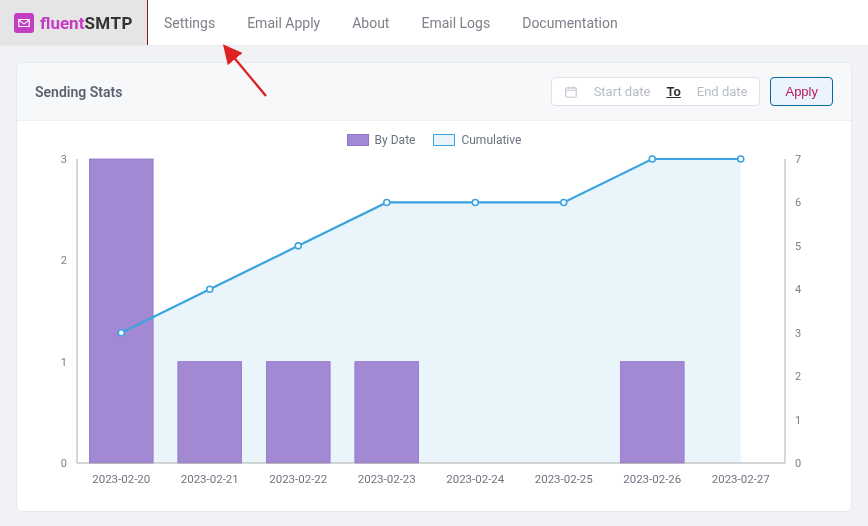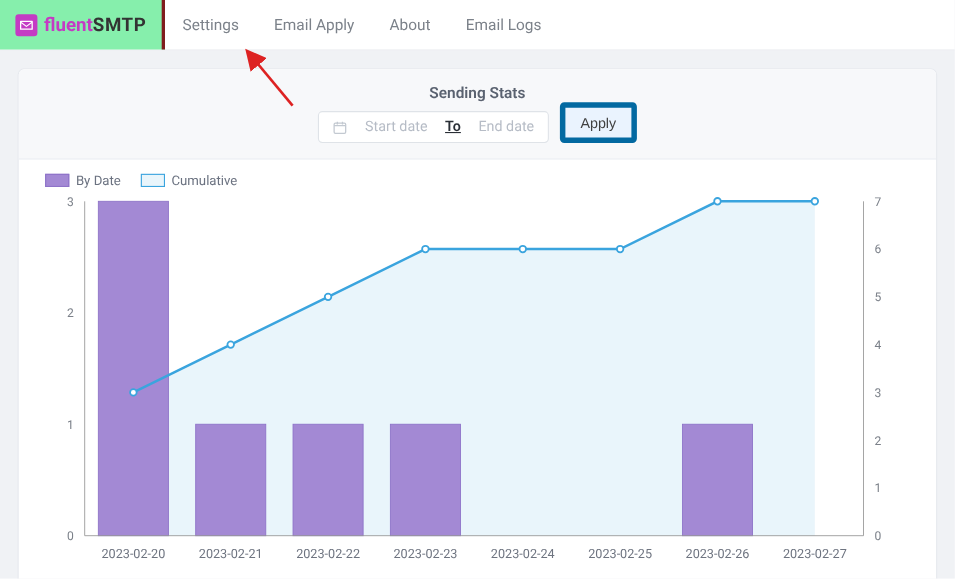--- a/index.html
+++ b/index.html
@@ -17,22 +17,22 @@
     background: #fff;
     height: 46px;
     border-bottom: 1px solid #e8eaee;
   }
   .brand {
     display: flex;
     align-items: center;
     gap: 6px;
     padding: 0 14px;
     height: 100%;
-    background: #86efac;
-    border-right: 3px solid #7f1d1d;
+    background: #e5e5e5;
+    border-right: 1px solid #7f1d1d;
     justify-content: flex-end;
   }
   .brand-icon {
     width: 20px; height: 20px;
     background: #c43bc4;
     border-radius: 3px;
     display:flex; align-items:center; justify-content:center;
   }
   .brand-icon svg { width: 14px; height: 14px; fill:#fff; }
   .brand-text { font-weight: 700; font-size: 17px; }
@@ -54,59 +54,59 @@
     border-radius: 6px;
     overflow: hidden;
   }
   .panel-head {
     display: flex;
     align-items: center;
     justify-content: space-between;
     padding: 14px 18px;
     background: #f7f8fa;
     border-bottom: 1px solid #eceff3;
-    flex-direction: column;
   }
   .panel-title {
     font-weight: 600;
     font-size: 14px;
     color: #5a6270;
   }
   .date-picker {
     display: flex;
-    align-items: flex-end;
+    align-items: flex-start;
     gap: 10px;
   }
   .dp-box {
     display: flex;
     align-items: center;
     gap: 16px;
     border: 1px solid #dfe3e8;
     border-radius: 4px;
     padding: 6px 12px;
     background: #fff;
     font-size: 13px;
     color: #b6bcc6;
   }
   .dp-cal { width: 14px; height: 14px; }
   .dp-to { color: #2a2f36; font-weight: 600; text-decoration: underline; }
   .apply-btn {
     background: #eaf3fe;
-    color: #404040;
-    border: 5px solid #0369a1;
+    color: #be185d;
+    border: 1px solid #0369a1;
     border-radius: 4px;
     padding: 6px 14px;
     font-size: 13px;
     cursor: pointer;
   }
   .chart-wrap {
     padding: 12px 24px 18px;
   }
   .legend {
     display: flex;
+    justify-content: center;
     gap: 18px;
     font-size: 12px;
     color: #6b7280;
     margin-bottom: 6px;
   }
   .lg-item { display: flex; align-items: center; gap: 6px; }
   .lg-swatch-bar {
     width: 22px; height: 12px;
     background: #a389d4;
     border: 1px solid #8e73c8;
@@ -145,20 +145,21 @@
     </span>
     <span class="brand-text">
       <span class="brand-fluent">fluent</span><span class="brand-smtp">SMTP</span>
     </span>
   </div>
   <div class="navitems">
     <div class="navitem">Settings</div>
     <div class="navitem">Email Apply</div>
     <div class="navitem">About</div>
     <div class="navitem">Email Logs</div>
+    <div class="navitem">Documentation</div>
   </div>
 </div>
 
 <svg class="arrow" viewBox="0 0 60 60">
   <defs>
       <marker id="ah" markerWidth="8" markerHeight="8" refX="6" refY="4" orient="auto">
         <path d="M0,0 L8,4 L0,8 z" fill="#d22"></path>
       </marker>
     </defs>
   <line x1="48" y1="56" x2="8" y2="8" stroke="#d22" stroke-width="2.4" marker-end="url(#ah)"></line>

